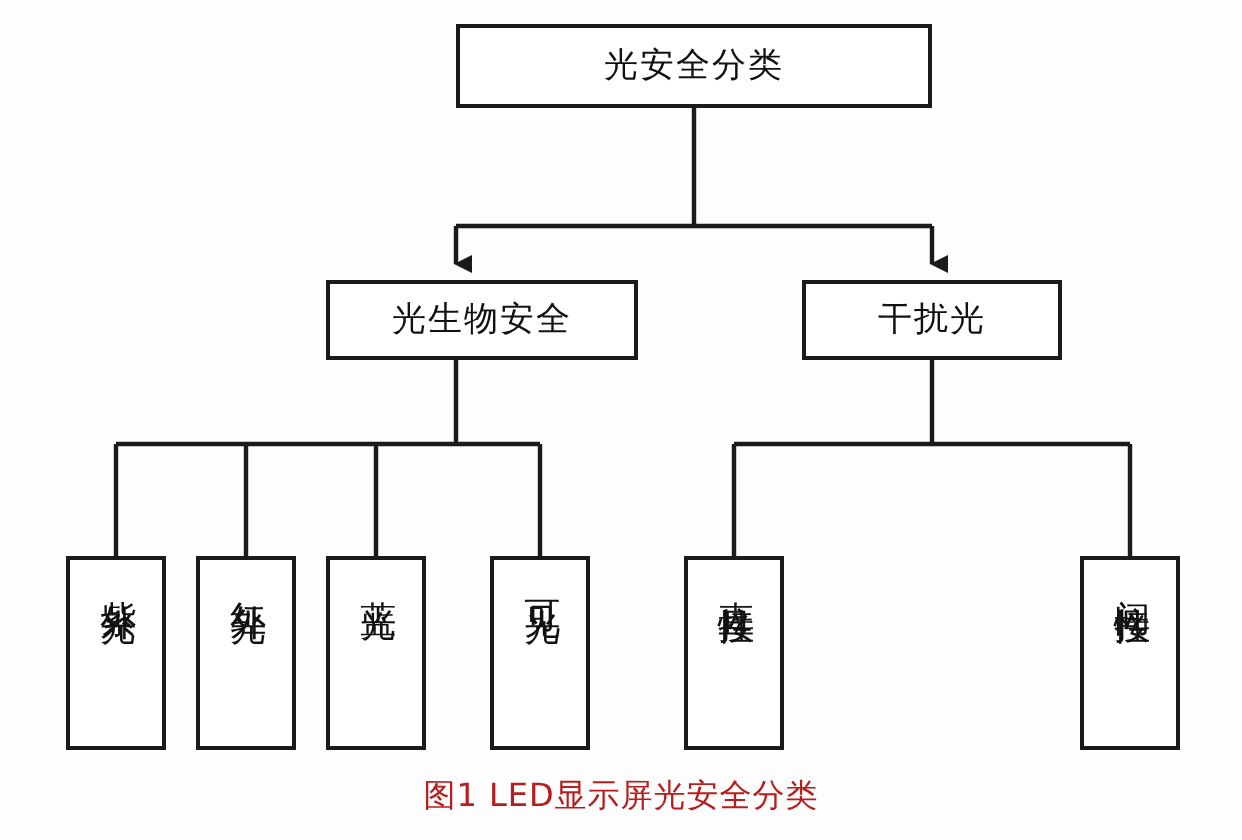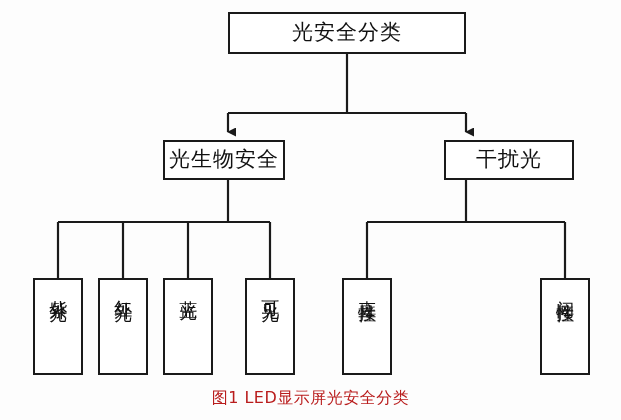--- a/index.html
+++ b/index.html
@@ -27,21 +27,21 @@
   .node-box {
     position: absolute;
     box-sizing: border-box;
     border: 2px solid #1a1a1a;
     background: #ffffff;
     display: flex;
     align-items: center;
     justify-content: center;
   }
   .node-label-h {
-    font-size: 21px;
+    font-size: 17px;
     color: #111111;
     letter-spacing: 1px;
     line-height: 1.1;
     white-space: nowrap;
   }
   .node-box-v {
     position: absolute;
     box-sizing: border-box;
     border: 2px solid #1a1a1a;
     background: #ffffff;
@@ -99,25 +99,25 @@
     <path d="M466,180 L466,222" stroke="#1a1a1a" stroke-width="2.2" fill="none"></path>
     <path d="M367,222 L565,222" stroke="#1a1a1a" stroke-width="2.2" fill="none"></path>
     <path d="M367,222 L367,278" stroke="#1a1a1a" stroke-width="2.2" fill="none"></path>
     <path d="M565,222 L565,278" stroke="#1a1a1a" stroke-width="2.2" fill="none"></path>
   </svg>
 
   <div class="node-box" style="left:228px; top:12px; width:238px; height:42px;">
     <span class="node-label-h">光安全分类</span>
   </div>
 
-  <div class="node-box" style="left:163px; top:140px; width:122px; height:40px;align-items:center;">
+  <div class="node-box" style="left:163px; top:140px; width:156px; height:40px;align-items:center;">
     <span class="node-label-h">光生物安全</span>
   </div>
 
-  <div class="node-box" style="left:401px; top:140px; width:130px; height:40px;margin-left:43px;">
+  <div class="node-box" style="left:401px; top:140px; width:130px; height:40px;">
     <span class="node-label-h">干扰光</span>
   </div>
 
   <div class="node-box-v" style="left:33px; top:278px; width:50px; height:97px;">
     <span class="node-label-v">紫外光</span>
   </div>
 
   <div class="node-box-v" style="left:98px; top:278px; width:50px; height:97px;">
     <span class="node-label-v">红外光</span>
   </div>

